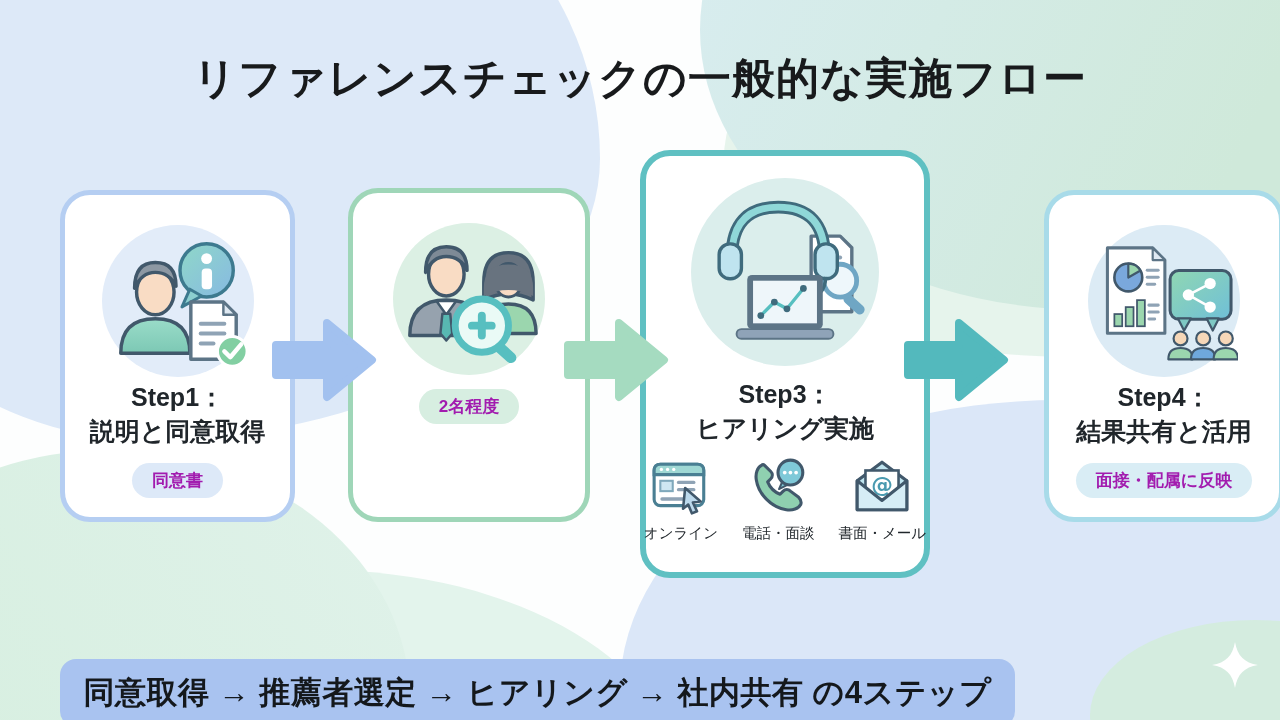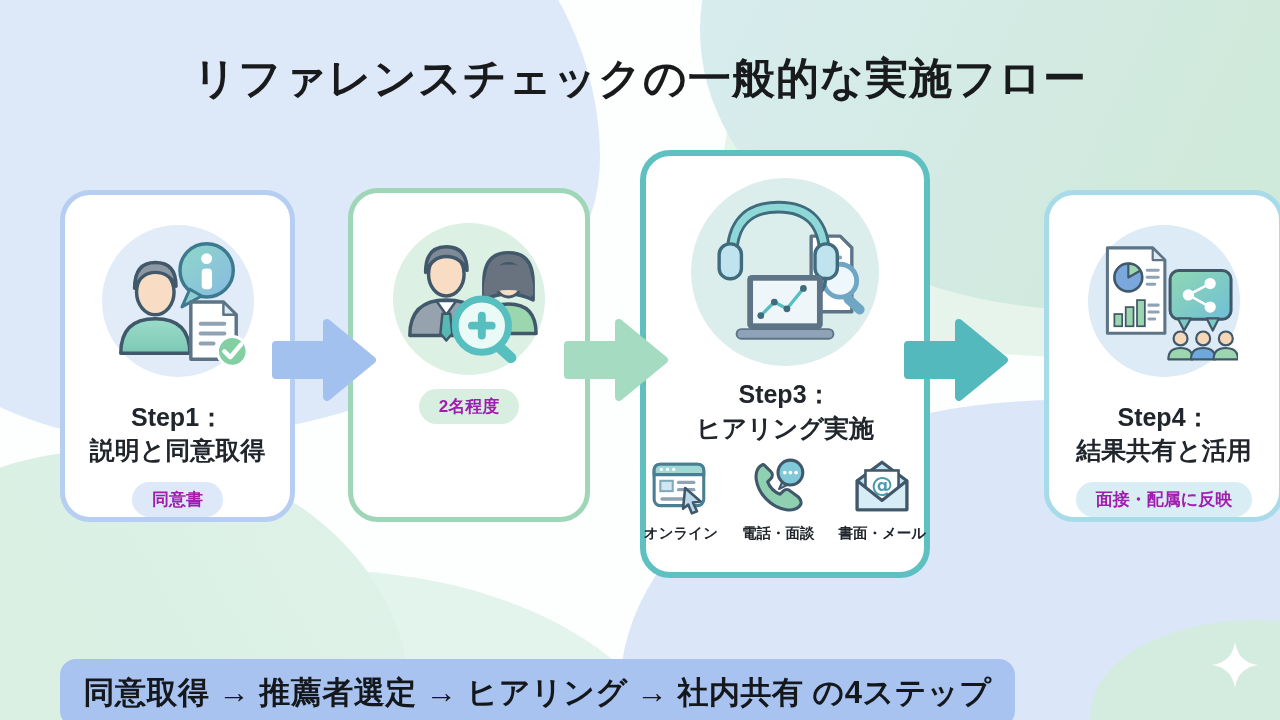--- a/index.html
+++ b/index.html
@@ -32,34 +32,34 @@
   .card-2 { left:348px; top:188px; width:242px; height:334px; border:5px solid var(--step2_border,#9fd6b8); }
   .card-3 { left:640px; top:150px; width:290px; height:428px; border:6px solid var(--step3_border,#5fc0c2); }
   .card-4 { left:1044px; top:190px; width:240px; height:332px; border:5px solid var(--step4_border,#a8dbe9); }
 
   .icon-circle { border-radius:50%; display:flex; align-items:center; justify-content:center; }
   .card-1 .icon-circle { width:152px; height:152px; margin-top:30px; background:var(--step1_circle,#e2ecf9); }
   .card-2 .icon-circle { width:152px; height:152px; margin-top:30px; background:var(--step2_circle,#dcf0e4); }
   .card-3 .icon-circle { width:188px; height:188px; margin-top:22px; background:var(--step3_circle,#dbeeec); }
   .card-4 .icon-circle { width:152px; height:152px; margin-top:30px; background:var(--step4_circle,#dcebf5); }
 
-  .step-title { margin-top:24px; text-align:center; font-weight:800; font-size:25px;
+  .step-title { margin-top:4px; text-align:center; font-weight:800; font-size:25px;
                 line-height:1.35; color:#20262b; }
   .step-title span { display:block; }
   .card-3 .step-title { margin-top:12px; }
 
   .badge { margin-top:14px; padding:6px 20px; border-radius:20px; font-size:17px; font-weight:700; color:#a21caf; }
   .card-1 .badge { background:var(--step1_badge_bg,#dde9f8); }
   .card-2 .badge { background:var(--step2_badge_bg,#d7eee1); }
   .card-4 .badge { background:var(--step4_badge_bg,#d9edf5); }
 
   
   .methods { display:flex; margin-top:10px; gap:24px; align-items:flex-end; }
   .method { display:flex; flex-direction:column; align-items:center; gap:6px; }
-  .method-label { font-size:14.5px; font-weight:700; color:#20262b; white-space:nowrap; }
+  .method-label { font-size:14.5px; font-weight:400; color:#20262b; white-space:nowrap; }
 
   
   .flow-arrow { position:absolute; top:312px; width:106px; height:96px; }
   .arrow-1 { left:271px; }
   .arrow-2 { left:563px; }
   .arrow-3 { left:903px; }
 
   
   .summary-bar { position:absolute; left:60px; top:615px; width:955px; height:68px;
     background:var(--summary_bar_bg,#a9c3f0); border-radius:16px;

